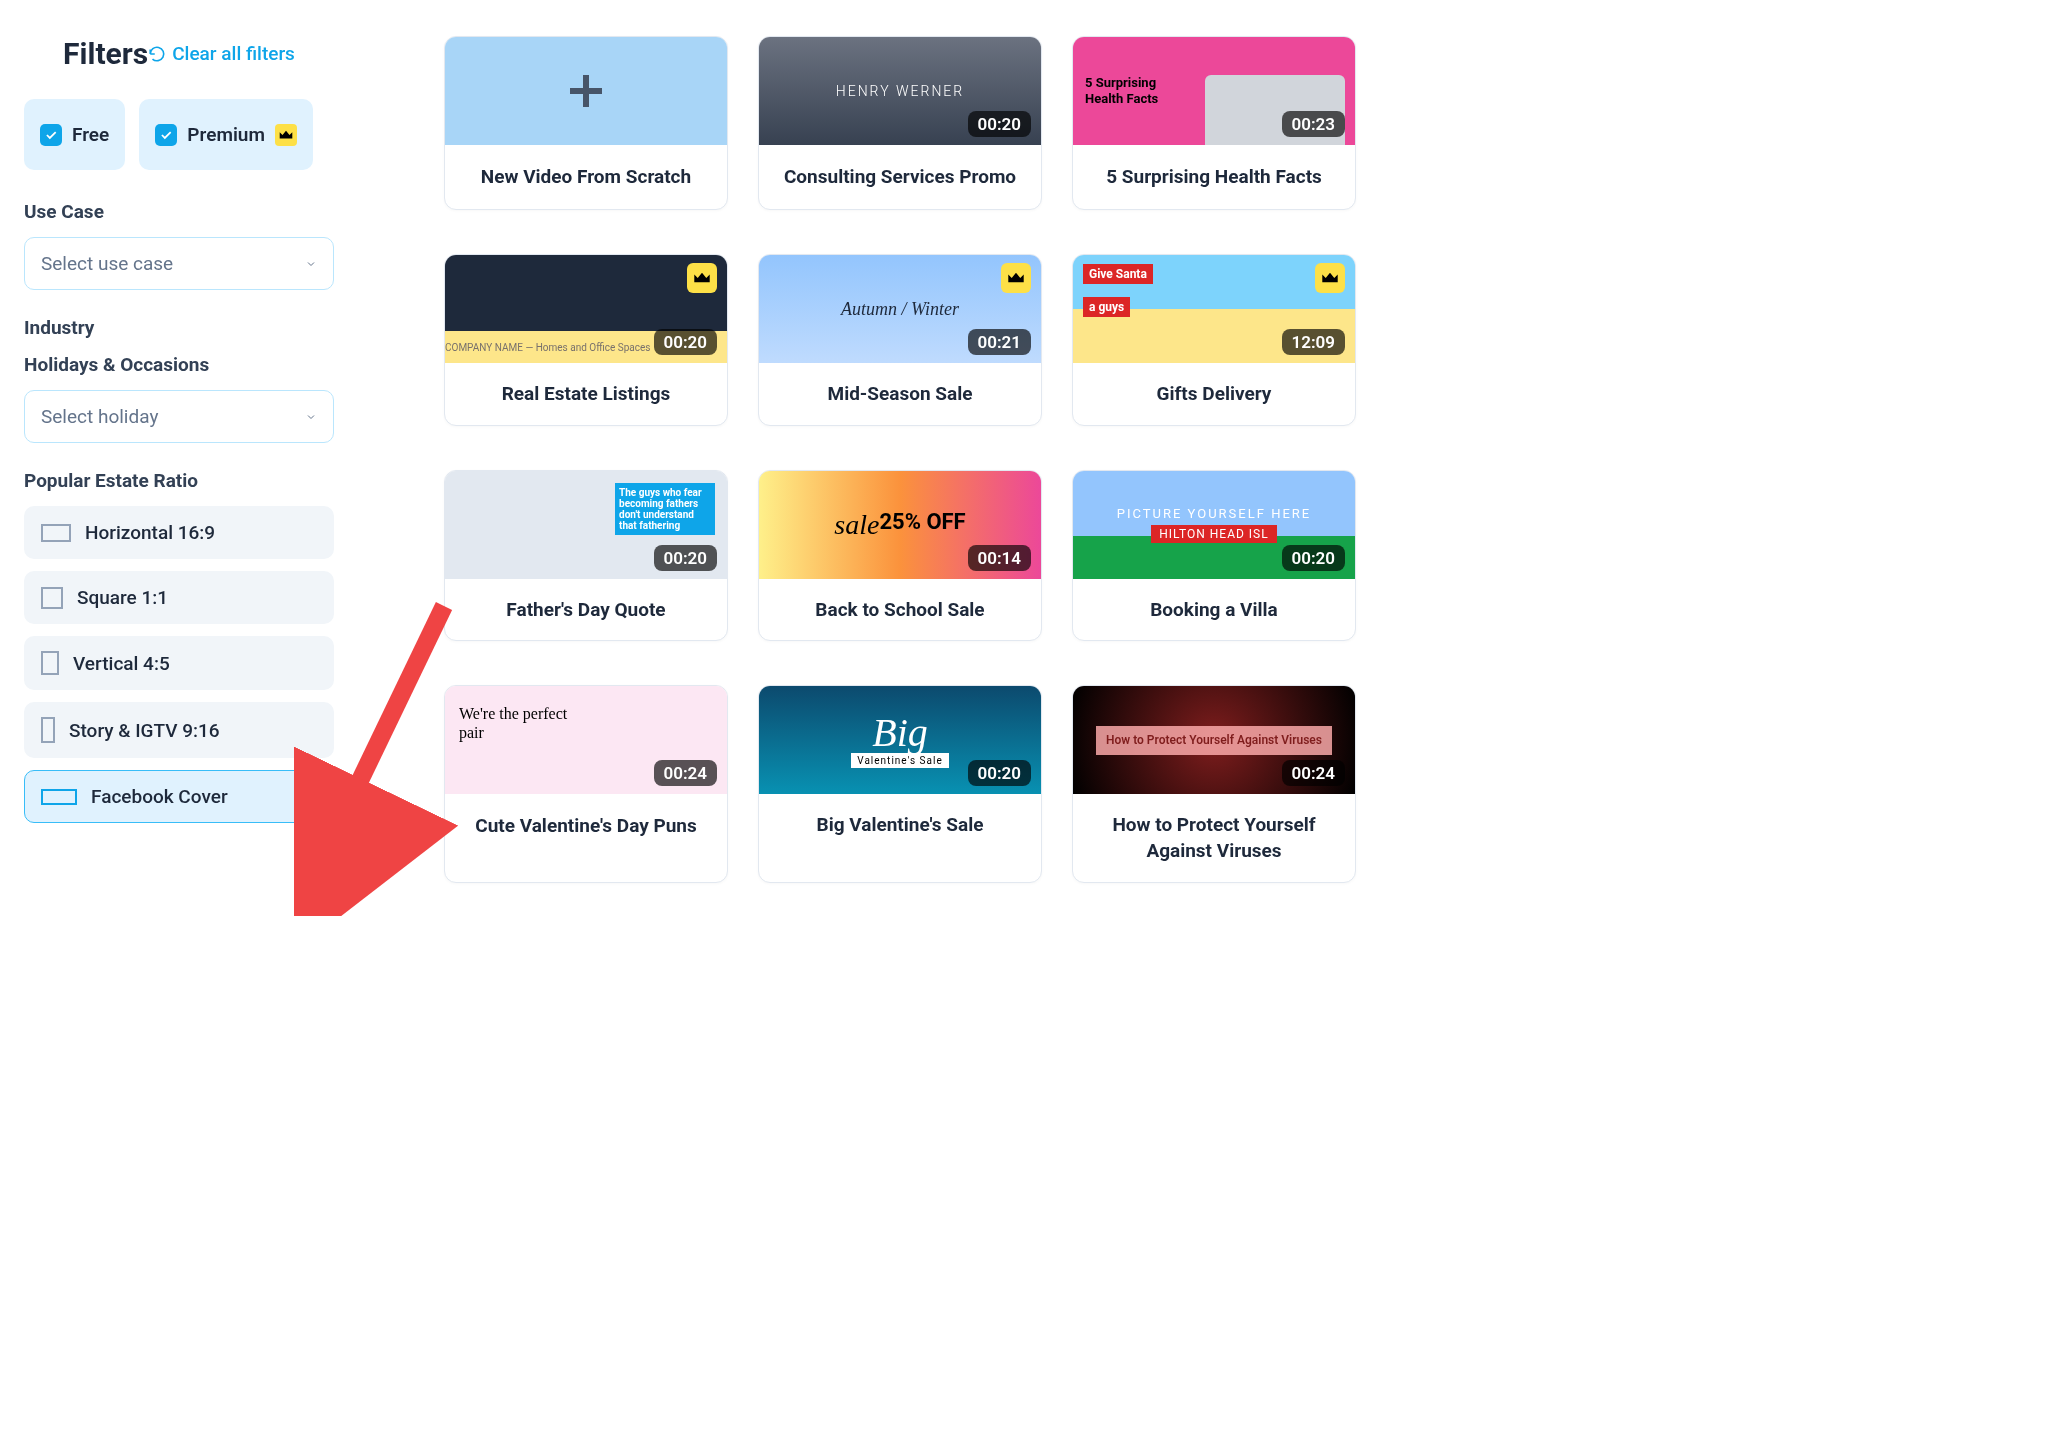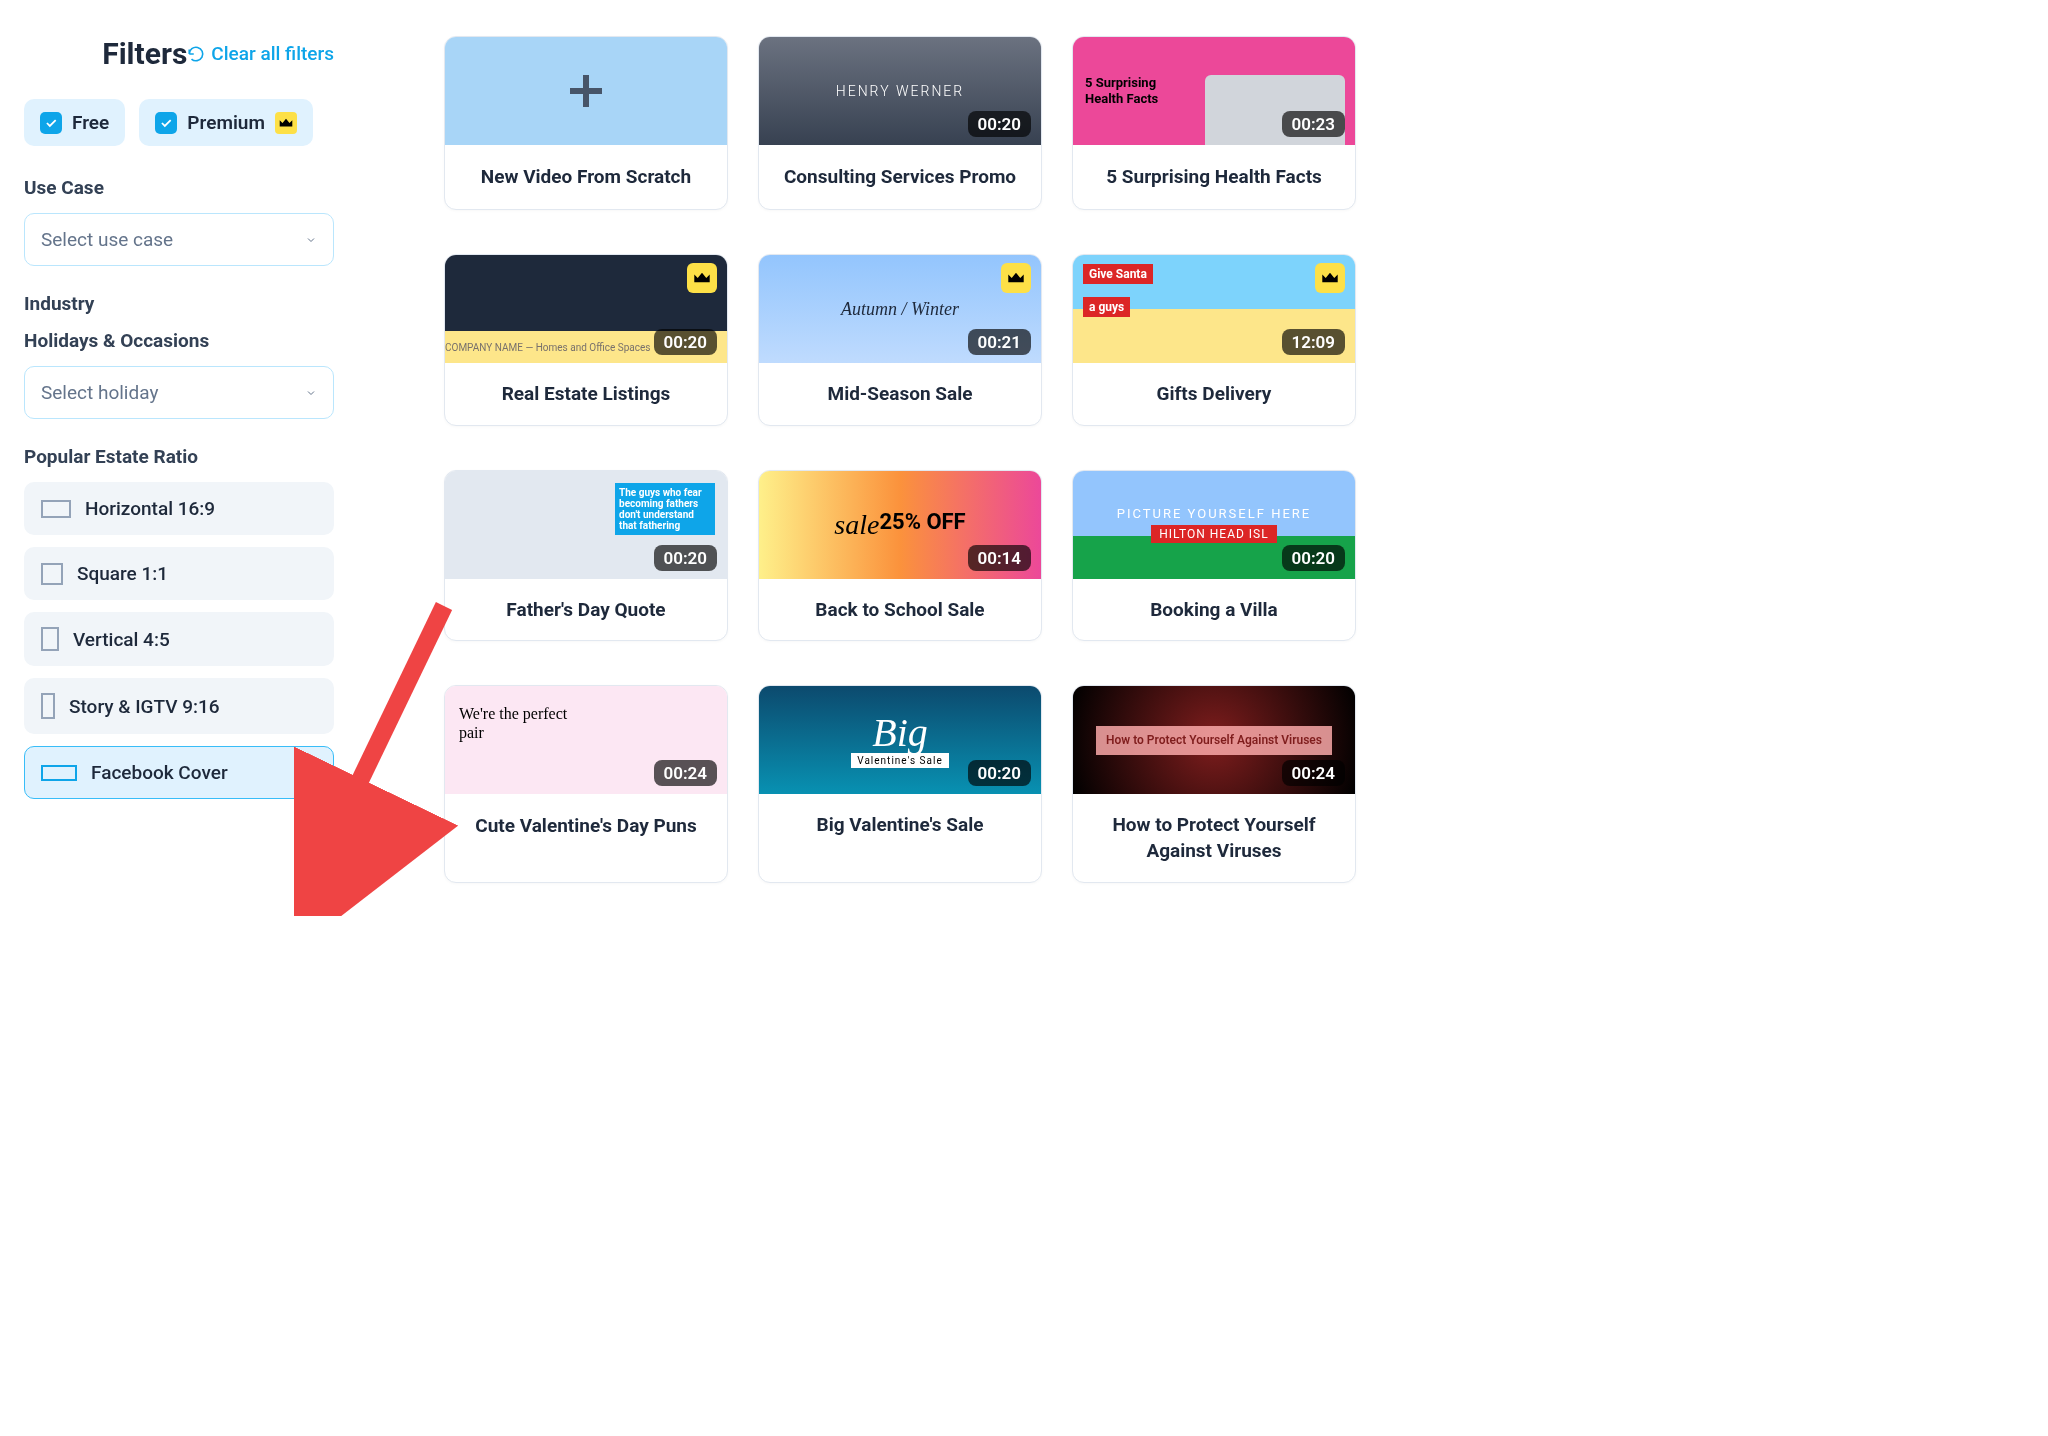--- a/index.html
+++ b/index.html
@@ -15,21 +15,21 @@
       max-width: 1480px;
     }
     
     .sidebar {
       width: 310px;
       flex-shrink: 0;
       position: relative;
     }
     .filters-header {
       display: flex;
-      justify-content: flex-end;
+      justify-content: center;
       align-items: center;
       margin-bottom: 28px;
     }
     .filters-title {
       font-size: 30px;
       font-weight: 700;
       color: #1e293b;
     }
     .clear-link {
       color: #0ea5e9;
@@ -45,21 +45,21 @@
       stroke: #0ea5e9; fill: none; stroke-width: 2.2;
     }
     .chip-row {
       display: flex;
       gap: 14px;
       margin-bottom: 30px;
     }
     .chip {
       background: #e0f2fe;
       border-radius: 10px;
-      padding: 12px 16px;
+      padding: 24px 16px;
       display: flex;
       align-items: center;
       gap: 10px;
       cursor: pointer;
     }
     .chip .cb {
       width: 22px; height: 22px;
       background: #0ea5e9;
       border-radius: 5px;
       display: flex; align-items: center; justify-content: center;

